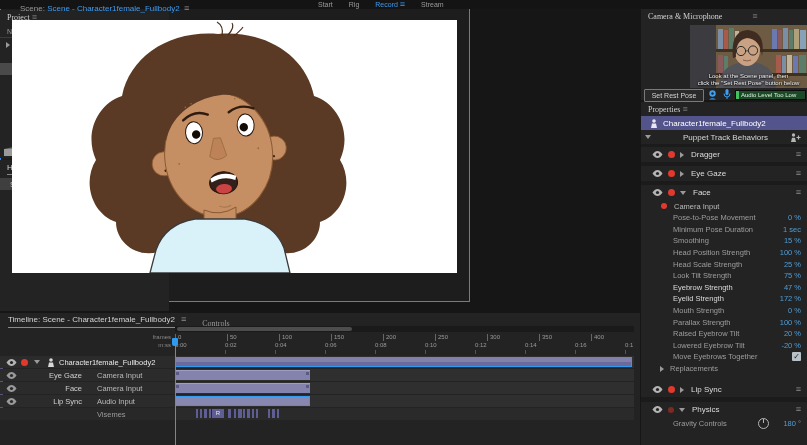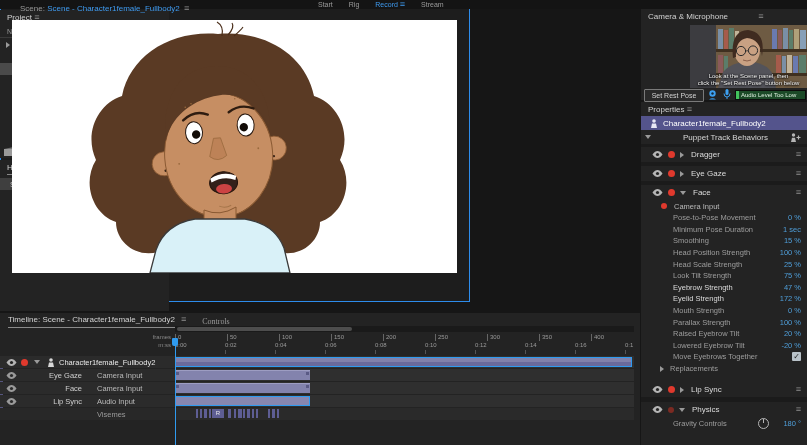--- a/index.html
+++ b/index.html
@@ -13,21 +13,21 @@
   .tri-r{border-left:4px solid #9a9a9a;border-top:3px solid transparent;border-bottom:3px solid transparent;}
   .tri-d{border-top:4px solid #9a9a9a;border-left:3px solid transparent;border-right:3px solid transparent;}
   .dot{width:7px;height:7px;border-radius:50%;background:#e0392d;display:inline-block;}
   .dot.dim{background:#7c2a22;width:6px;height:6px;}
   
   #topbar{left:0;top:0;width:807px;height:9px;background:#141414;}
   #topbar .tabs{position:absolute;left:318px;top:0;display:flex;gap:16px;font-size:7px;color:#9a9a9a;line-height:9px;}
   .wtab.active{color:#3f9bf0;}
   
   #project{left:0;top:10px;width:169px;height:148px;}
-  .pnl-title{position:absolute;left:7px;top:3px;font-size:8px;color:#d2d2d2;}
+  .pnl-title{position:absolute;left:7px;top:3px;font-size:8px;color:#d2d2d2;font-family:Liberation Serif, serif;}
   #project .namehdr{position:absolute;left:0;top:16px;width:169px;height:11px;border-bottom:1px solid #3a3a3a;font-size:7px;color:#9a9a9a;}
   #project .namehdr span{position:absolute;left:7px;top:2px;}
   .prj-row{position:absolute;left:0;width:169px;height:12px;font-size:7.5px;color:#c0c0c0;display:flex;align-items:center;}
   .prj-row.sel{background:#4a4a4a;color:#e8e8e8;}
   .folder{width:10px;height:7px;background:#b5b5b5;border-radius:1px;position:relative;display:inline-block;}
   .folder:before{content:"";position:absolute;left:0;top:-2px;width:5px;height:2px;background:#b5b5b5;border-radius:1px 1px 0 0;}
   
   #history{left:0;top:160px;width:169px;height:151px;}
   #history .tabs{position:absolute;left:7px;top:3px;font-size:8px;display:flex;gap:14px;}
   #history .histab{color:#d2d2d2;border-bottom:1px solid #888;padding-bottom:2px;}
@@ -71,21 +71,21 @@
   .prow{height:11.6px;display:flex;align-items:center;padding:0 6px 0 32px;}
   .plabel{color:#9d9d9d;font-size:7.5px;white-space:nowrap;}
   .plabel.hl{color:#dadada;}
   .pval{color:#4f9ed9;font-size:7.5px;}
   .chk{width:9px;height:9px;background:#b9c2c9;color:#1d1d1d;font-size:8px;line-height:9px;text-align:center;border-radius:1px;}
   .dial{width:9px;height:9px;border:1px solid #b5b5b5;border-radius:50%;position:relative;margin-right:14px;}
   .dial:after{content:"";position:absolute;left:3.5px;top:0px;width:1px;height:4px;background:#b5b5b5;}
   .grp-row{margin-left:-13px;}
   
   #timeline{left:0;top:313px;width:640px;height:132px;}
-  #timeline .tabrow{position:absolute;left:8px;top:2px;font-size:8px;color:#d2d2d2;display:flex;gap:8px;align-items:center;}
+  #timeline .tabrow{position:absolute;left:8px;top:2px;font-size:8px;color:#d2d2d2;display:flex;gap:8px;align-items:flex-end;}
   #timeline .ttab{border-bottom:1px solid #8a8a8a;padding-bottom:3px;display:flex;gap:6px;}
   #timeline .ctab{color:#9a9a9a;margin-left:8px;font-family:Liberation Serif, serif;}
   .scrollbar{position:absolute;left:175px;top:13px;width:459px;height:6px;background:#1a1a1a;}
   .scrollbar .thumb{position:absolute;left:2px;top:1px;width:175px;height:4px;background:#4d4d4d;border-radius:2px;}
   .rlabel{position:absolute;font-size:6px;color:#8a8a8a;text-align:right;width:30px;}
   .ftick{position:absolute;top:21px;font-size:6px;color:#9a9a9a;border-left:1px solid #666;padding-left:2px;line-height:7px;}
   .ttick{position:absolute;top:29px;font-size:6px;color:#9a9a9a;line-height:7px;}
   .btick{position:absolute;top:37px;width:1px;height:4px;background:#555;}
   .trow{position:absolute;left:0;width:640px;height:12px;}
   .trowhdr{position:absolute;left:0;top:0;width:175px;height:12px;background:#2b2b2b;display:flex;align-items:center;font-size:7.5px;}

